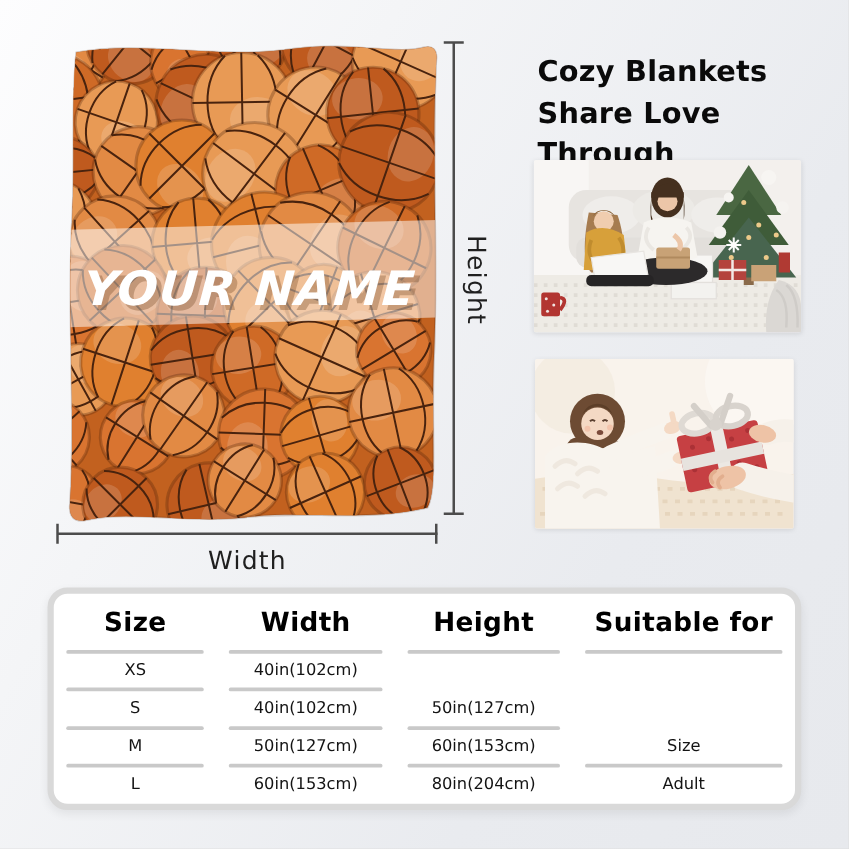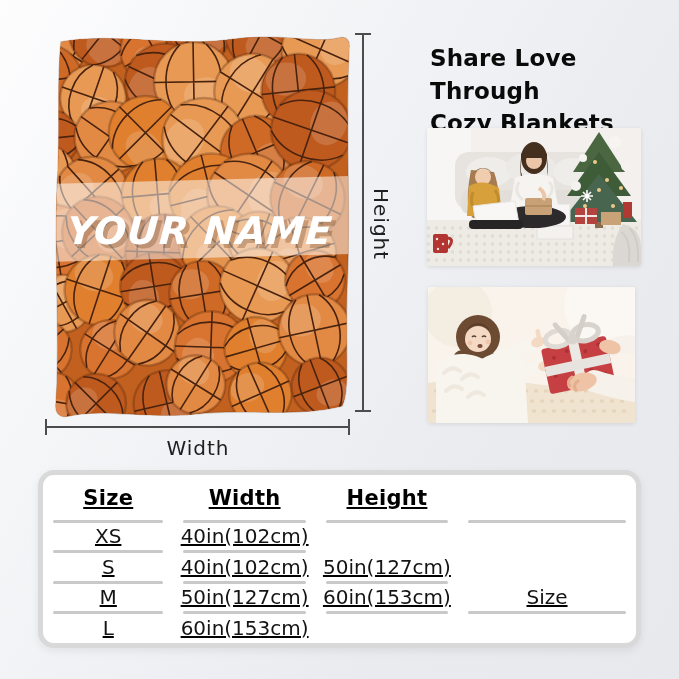--- a/index.html
+++ b/index.html
@@ -34,26 +34,26 @@
   
   .photo{position:absolute;overflow:hidden;border-radius:2px;box-shadow:0 1px 4px rgba(0,0,0,.10);}
   .photo svg{display:block;}
   .photo1{left:427px;top:128px;width:214px;height:138px;}
   .photo2{left:428px;top:287px;width:207px;height:136px;}
   
   .size-table{
     position:absolute;left:38px;top:470px;width:603px;height:178px;box-sizing:border-box;
     background:#fff;border:5px solid #d9d9d9;border-radius:16px;
     box-shadow:0 3px 8px rgba(0,0,0,.07);
-    display:grid;grid-template-rows:46px repeat(4,1fr);text-decoration:underline;
+    display:grid;grid-template-rows:46px repeat(4,1fr);
   }
   .t-row{display:grid;grid-template-columns:22% 24% 24% 30%;}
   .cell{
     position:relative;display:flex;align-items:center;justify-content:center;
-    font-size:20px;color:#141414;
+    font-size:13px;color:#141414;
   }
   .cell.head{font-size:21px;font-weight:bold;color:#000;letter-spacing:.3px;}
   .sep{position:absolute;left:10px;right:10px;bottom:-1.5px;height:3px;background:#c9c9c9;border-radius:2px;}
 </style>
 </head>
 <body>
 
 <div class="canvas">
 
   <div class="blanket">
@@ -466,22 +466,22 @@
   <div class="dim dim-v-cap-t"></div>
   <div class="dim dim-v-cap-b"></div>
   <div class="height-label">Height</div>
 
   <div class="dim dim-h-line"></div>
   <div class="dim dim-h-cap-l"></div>
   <div class="dim dim-h-cap-r"></div>
   <div class="width-label">Width</div>
 
   <div class="heading">
+    <div>Cozy Blankets</div>
     <div>Share Love Through</div>
-    <div>Cozy Blankets</div>
   </div>
 
   <div class="photo photo1">
     <svg width="214" height="138" viewBox="0 0 214 138" xmlns="http://www.w3.org/2000/svg">
       <rect width="214" height="138" fill="#f3f0ed"></rect>
       <rect x="0" y="0" width="44" height="92" fill="#f8f6f4"></rect>
 
       <g>
         <rect x="28" y="24" width="156" height="58" rx="14" fill="#e7e4e0"></rect>
         <ellipse cx="62" cy="44" rx="23" ry="15" fill="#efedea"></ellipse>
@@ -634,20 +634,21 @@
         </div>
       <div class="cell head">
           <span>Width</span>
           <i class="sep"></i>
         </div>
       <div class="cell head">
           <span>Height</span>
           <i class="sep"></i>
         </div>
       <div class="cell head">
+          <span>Suitable for</span>
           <i class="sep"></i>
         </div>
     </div>
     <div class="t-row">
       <div class="cell">
           <span>XS</span>
           <i class="sep"></i>
         </div>
       <div class="cell">
           <span>40in(102cm)</span>
@@ -686,16 +687,22 @@
           <i class="sep"></i>
         </div>
     </div>
     <div class="t-row">
       <div class="cell">
           <span>L</span>
         </div>
       <div class="cell">
           <span>60in(153cm)</span>
         </div>
+      <div class="cell">
+          <span>80in(204cm)</span>
+        </div>
+      <div class="cell">
+          <span>Adult</span>
+        </div>
     </div>
   </div>
 
 </div>
 
 </body></html>

